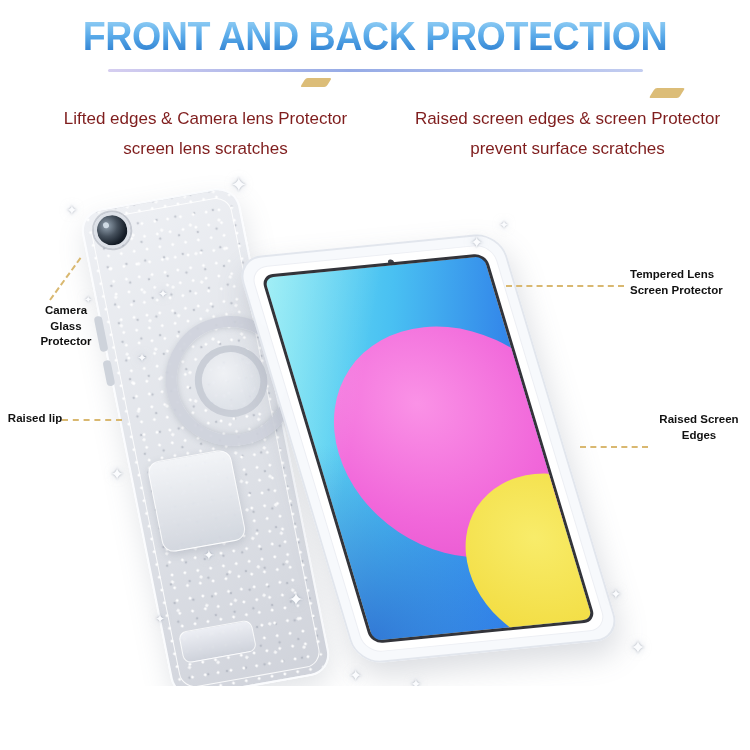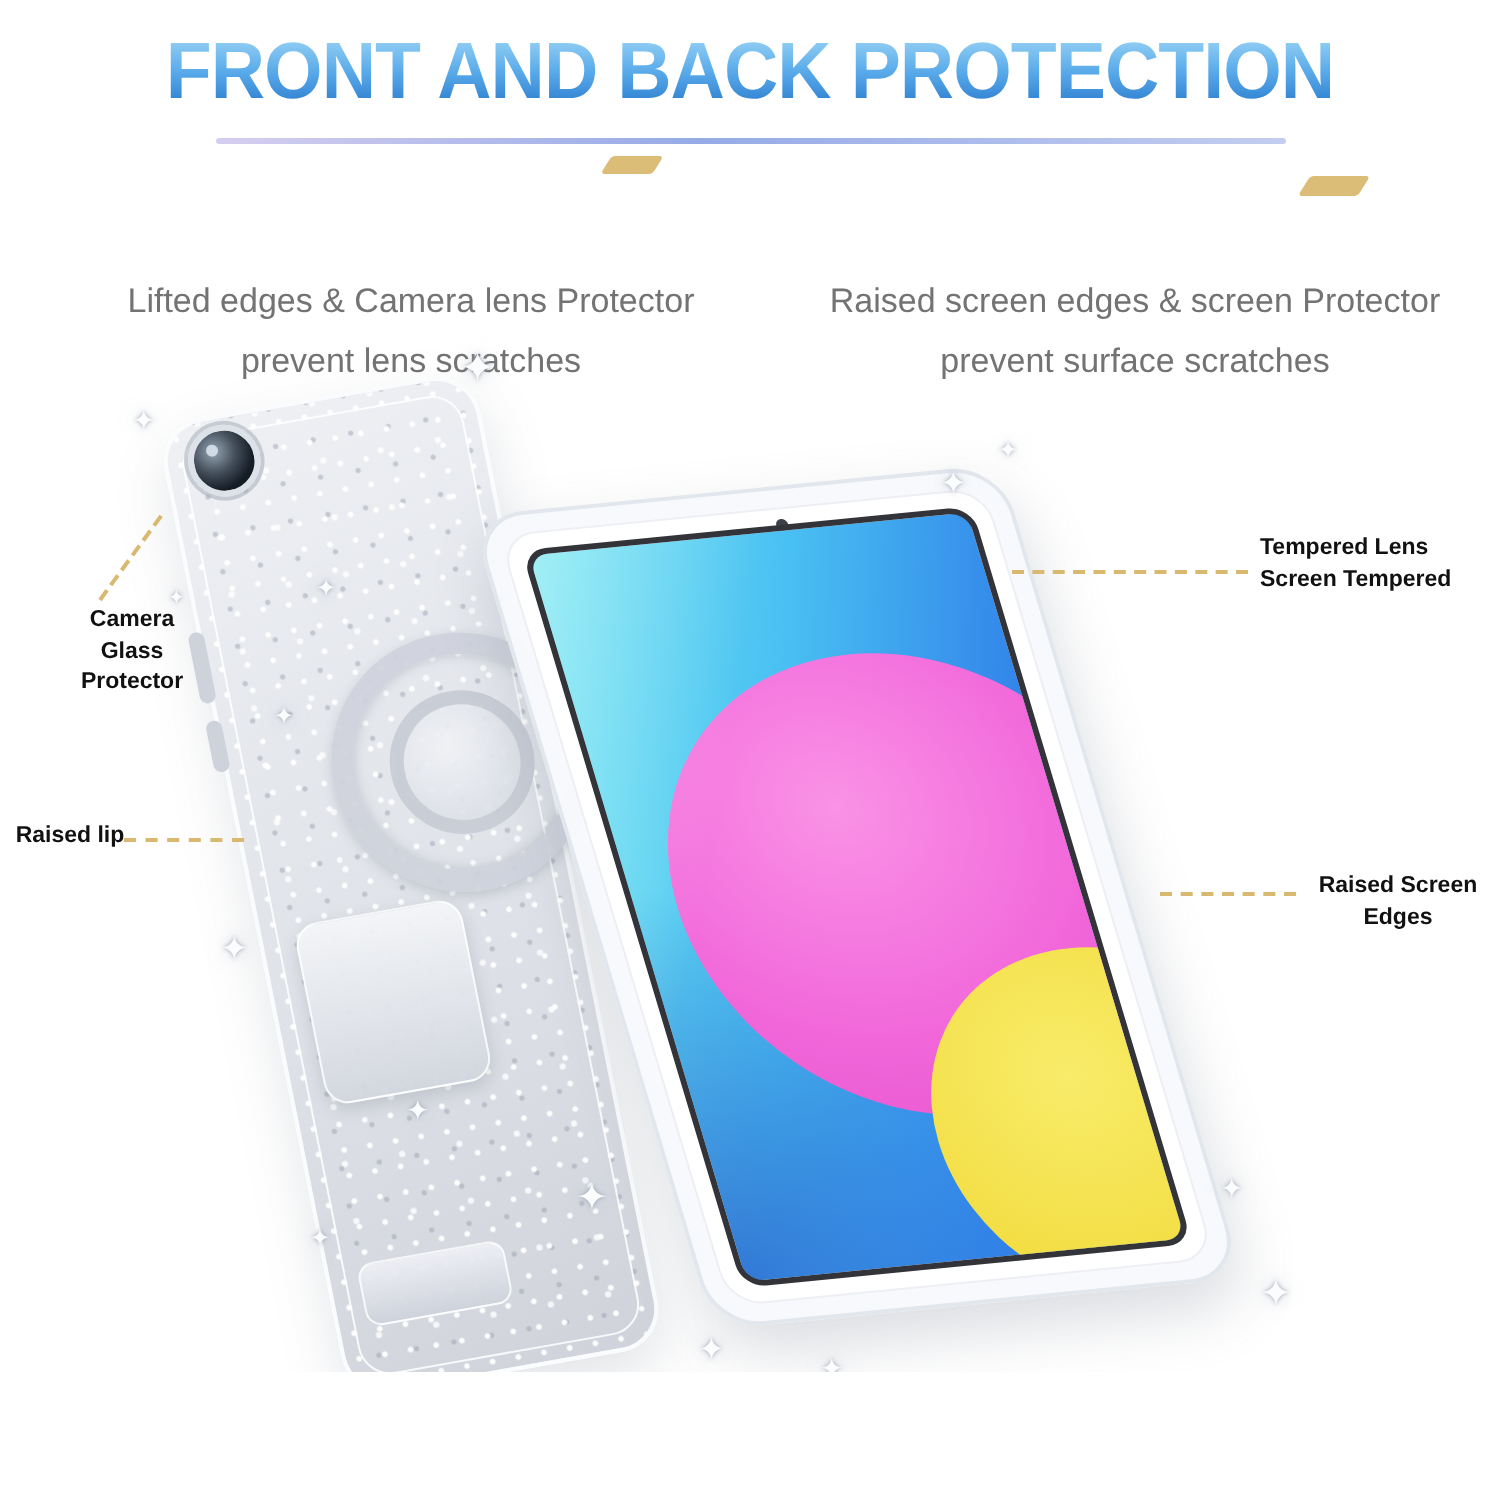--- a/index.html
+++ b/index.html
@@ -14,21 +14,21 @@
     background:linear-gradient(180deg,#a6dbf8 0%,#5aabea 48%,#1e6fc6 100%);
     -webkit-background-clip:text; background-clip:text; color:transparent;
   }
   .underline { position:absolute; top:69px; left:108px; width:535px; height:3px;
     border-radius:2px; background:linear-gradient(90deg,#d6cef0,#96abe6 45%,#c3cdf0); }
   .slash { position:absolute; background:#dcbd78; transform:skewX(-32deg); border-radius:2px; }
   .slash-left  { top:78px; left:303px; width:26px; height:9px; }
   .slash-right { top:88px; left:652px; width:30px; height:10px; }
 
   
-  .feature { position:absolute; text-align:center; font-size:17px; color:#737373; line-height:1.75;margin-top:32px; }
+  .feature { position:absolute; text-align:center; font-size:17px; color:#7f1d1d; line-height:1.75; }
   .feature-left  { top:104px; left:38px;  width:335px; }
   .feature-right { top:104px; left:405px; width:325px; }
 
   
   .back-case {
     position:absolute; left:78px; top:213px; width:160px; height:496px;
     transform-origin:0 0; transform:matrix(0.9875,-0.175,0.1956,0.9819,0,0);
     border-radius:22px; z-index:5;
     background:linear-gradient(160deg,rgba(238,240,244,.97) 0%,rgba(222,225,231,.97) 55%,rgba(206,209,217,.97) 100%);
     border:2px solid rgba(252,253,255,.95);
@@ -83,21 +83,21 @@
     background:radial-gradient(circle at 40% 35%, #f8ec6a 0%, #f3de45 60%, #eccf2e 100%); }
   .screen-gloss { position:absolute; inset:0;
     background:linear-gradient(115deg, rgba(255,255,255,.35) 0%, rgba(255,255,255,0) 30%); }
 
   
   .callout { position:absolute; font-size:11.5px; font-weight:700; color:#111;
     line-height:1.35; z-index:20; }
   .callout-camera       { top:303px; left:24px;   width:84px;  text-align:center; }
   .callout-raised-lip   { top:411px; left:0;   width:70px;  text-align:center; }
   .callout-tempered     { top:267px; left:630px; width:112px; text-align:left; }
-  .callout-raised-edges { top:436px; left:653px; width:92px;  text-align:center; }
+  .callout-raised-edges { top:412px; left:653px; width:92px;  text-align:center; }
 
   .leader { position:absolute; border-top:2px dashed #d9b870; z-index:20; }
   .leader-camera       { left:50px;  top:299px; width:52px; transform:rotate(-54deg); transform-origin:0 50%; }
   .leader-raised-lip   { left:62px;  top:419px; width:60px; }
   .leader-tempered     { left:506px; top:285px; width:118px; }
   .leader-raised-edges { left:580px; top:446px; width:68px; }
 
   
   .sparkle { position:absolute; z-index:30; color:#fbfcfe; line-height:1;
     text-shadow:0 0 2px rgba(150,158,172,.95), 0 0 9px rgba(185,193,208,.6); }
@@ -123,21 +123,21 @@
 
 <div class="stage">
 
   <h1 class="title">FRONT AND BACK PROTECTION</h1>
   <div class="underline"></div>
   <div class="slash slash-left"></div>
   <div class="slash slash-right"></div>
 
   <div class="feature feature-left">
     <div>Lifted edges &amp; Camera lens Protector</div>
-    <div>prevent lens scratches</div>
+    <div>screen lens scratches</div>
   </div>
   <div class="feature feature-right">
     <div>Raised screen edges &amp; screen Protector</div>
     <div>prevent surface scratches</div>
   </div>
 
   <div class="back-case">
     <div class="case-inner-line"></div>
     <div class="camera-lens"></div>
     <div class="ring-outer"></div>
@@ -167,21 +167,21 @@
 
   <div class="callout callout-camera">
     <div>Camera</div>
     <div>Glass Protector</div>
   </div>
   <div class="callout callout-raised-lip">
     <div>Raised lip</div>
   </div>
   <div class="callout callout-tempered">
     <div>Tempered Lens</div>
-    <div>Screen Tempered</div>
+    <div>Screen Protector</div>
   </div>
   <div class="callout callout-raised-edges">
     <div>Raised Screen</div>
     <div>Edges</div>
   </div>
 
   <span class="sparkle s1"></span>
   <span class="sparkle s2"></span>
   <span class="sparkle s3"></span>
   <span class="sparkle s4"></span>

